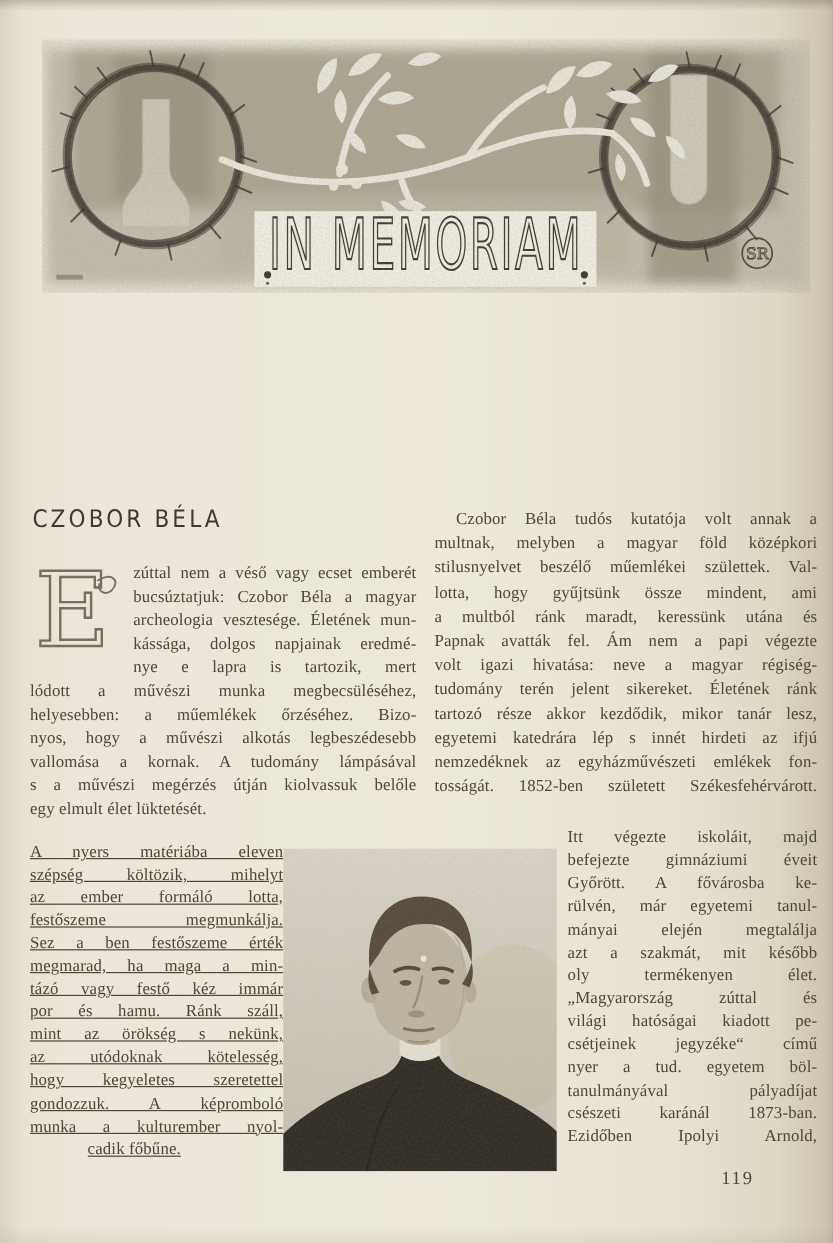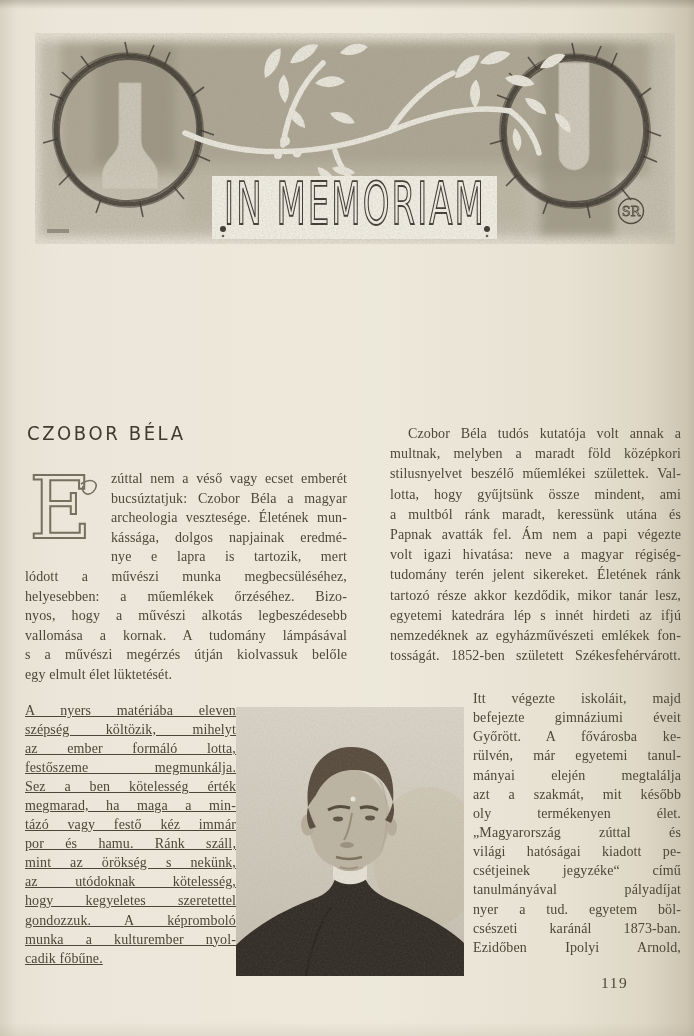--- a/index.html
+++ b/index.html
@@ -23,23 +23,23 @@
     font-family:"DejaVu Sans",sans-serif;font-size:18px;letter-spacing:2.6px;
     color:#3f3a2f;transform:scaleY(1.12);transform-origin:0 0;white-space:nowrap;
   }
   .tb{position:absolute;color:#4e4738;font-size:14px;}
   .tl{text-align:justify;text-align-last:justify;overflow:hidden;letter-spacing:.12px;}
   .lf{left:25px;top:469px;width:322px;}
   .lf .tl{height:19.6px;line-height:19.6px;}
   .lf .tl:last-child{text-align-last:left;}
   .ln{left:25px;top:701px;width:211px;text-decoration:underline;}
   .ln .tl{height:19.05px;line-height:19.05px;}
-  .ln .tl:last-child{text-align-last:left;}
+  .ln .tl:last-child{text-align-last:left;margin-left:48px;}
   .rf{left:362px;top:424px;width:319px;}
-  .rf .tl{height:20.2px;line-height:20.2px;margin-left:28px;}
+  .rf .tl{height:20.2px;line-height:20.2px;}
   .rf .tl:first-child{text-indent:18px;}
   .rn{left:473px;top:689px;width:208px;}
   .rn .tl{height:19.15px;line-height:19.15px;}
   .dropcap{float:left;width:80px;height:78px;margin:3px 6px 0 0;}
   .dropcap svg{display:block;width:100%;height:100%;}
   .photo{position:absolute;left:236px;top:707px;width:228px;height:269px;}
   .photo svg{display:block;width:100%;height:100%;}
   .pagenum{position:absolute;left:601px;top:974px;font-size:15.5px;letter-spacing:1.5px;color:#4e4738;}
 </style>
 </head>
@@ -168,35 +168,35 @@
       <div class="tl">vallomása a kornak. A tudomány lámpásával</div>
       <div class="tl">s a művészi megérzés útján kiolvassuk belőle</div>
       <div class="tl">egy elmult élet lüktetését.</div>
     </div>
 
   <div class="tb ln">
       <div class="tl">A nyers matériába eleven</div>
       <div class="tl">szépség költözik, mihelyt</div>
       <div class="tl">az ember formáló lotta,</div>
       <div class="tl">festőszeme megmunkálja.</div>
-      <div class="tl">Sez a ben kötelesség érték</div>
+      <div class="tl">Sez a ben festőszeme érték</div>
       <div class="tl">megmarad, ha maga a min-</div>
       <div class="tl">tázó vagy festő kéz immár</div>
       <div class="tl">por és hamu. Ránk száll,</div>
       <div class="tl">mint az örökség s nekünk,</div>
       <div class="tl">az utódoknak kötelesség,</div>
       <div class="tl">hogy kegyeletes szeretettel</div>
       <div class="tl">gondozzuk. A képromboló</div>
       <div class="tl">munka a kulturember nyol-</div>
       <div class="tl">cadik főbűne.</div>
     </div>
 
   <div class="tb rf">
       <div class="tl">Czobor Béla tudós kutatója volt annak a</div>
-      <div class="tl">multnak, melyben a maradt föld középkori</div>
+      <div class="tl">multnak, melyben a magyar föld középkori</div>
       <div class="tl">stilusnyelvet beszélő műemlékei születtek. Val-</div>
       <div class="tl">lotta, hogy gyűjtsünk össze mindent, ami</div>
       <div class="tl">a multból ránk maradt, keressünk utána és</div>
       <div class="tl">Papnak avatták fel. Ám nem a papi végezte</div>
       <div class="tl">volt igazi hivatása: neve a magyar régiség-</div>
       <div class="tl">tudomány terén jelent sikereket. Életének ránk</div>
       <div class="tl">tartozó része akkor kezdődik, mikor tanár lesz,</div>
       <div class="tl">egyetemi katedrára lép s innét hirdeti az ifjú</div>
       <div class="tl">nemzedéknek az egyházművészeti emlékek fon-</div>
       <div class="tl">tosságát. 1852-ben született Székesfehérvárott.</div>
@@ -206,22 +206,22 @@
       <div class="tl">Itt végezte iskoláit, majd</div>
       <div class="tl">befejezte gimnáziumi éveit</div>
       <div class="tl">Győrött. A fővárosba ke-</div>
       <div class="tl">rülvén, már egyetemi tanul-</div>
       <div class="tl">mányai elején megtalálja</div>
       <div class="tl">azt a szakmát, mit később</div>
       <div class="tl">oly termékenyen élet.</div>
       <div class="tl">„Magyarország zúttal és</div>
       <div class="tl">világi hatóságai kiadott pe-</div>
       <div class="tl">csétjeinek jegyzéke“ című</div>
+      <div class="tl">nyer a tud. egyetem böl-</div>
       <div class="tl">tanulmányával pályadíjat</div>
-      <div class="tl">nyer a tud. egyetem böl-</div>
       <div class="tl">csészeti karánál 1873-ban.</div>
       <div class="tl">Ezidőben Ipolyi Arnold,</div>
     </div>
 
   <div class="photo">
     <svg viewBox="0 0 228 269">
       <defs>
         <linearGradient id="pbg" x1="0" y1="0" x2="0" y2="1">
           <stop offset="0" stop-color="#dcd7ca"></stop>
             <stop offset="1" stop-color="#c8c2b4"></stop>

